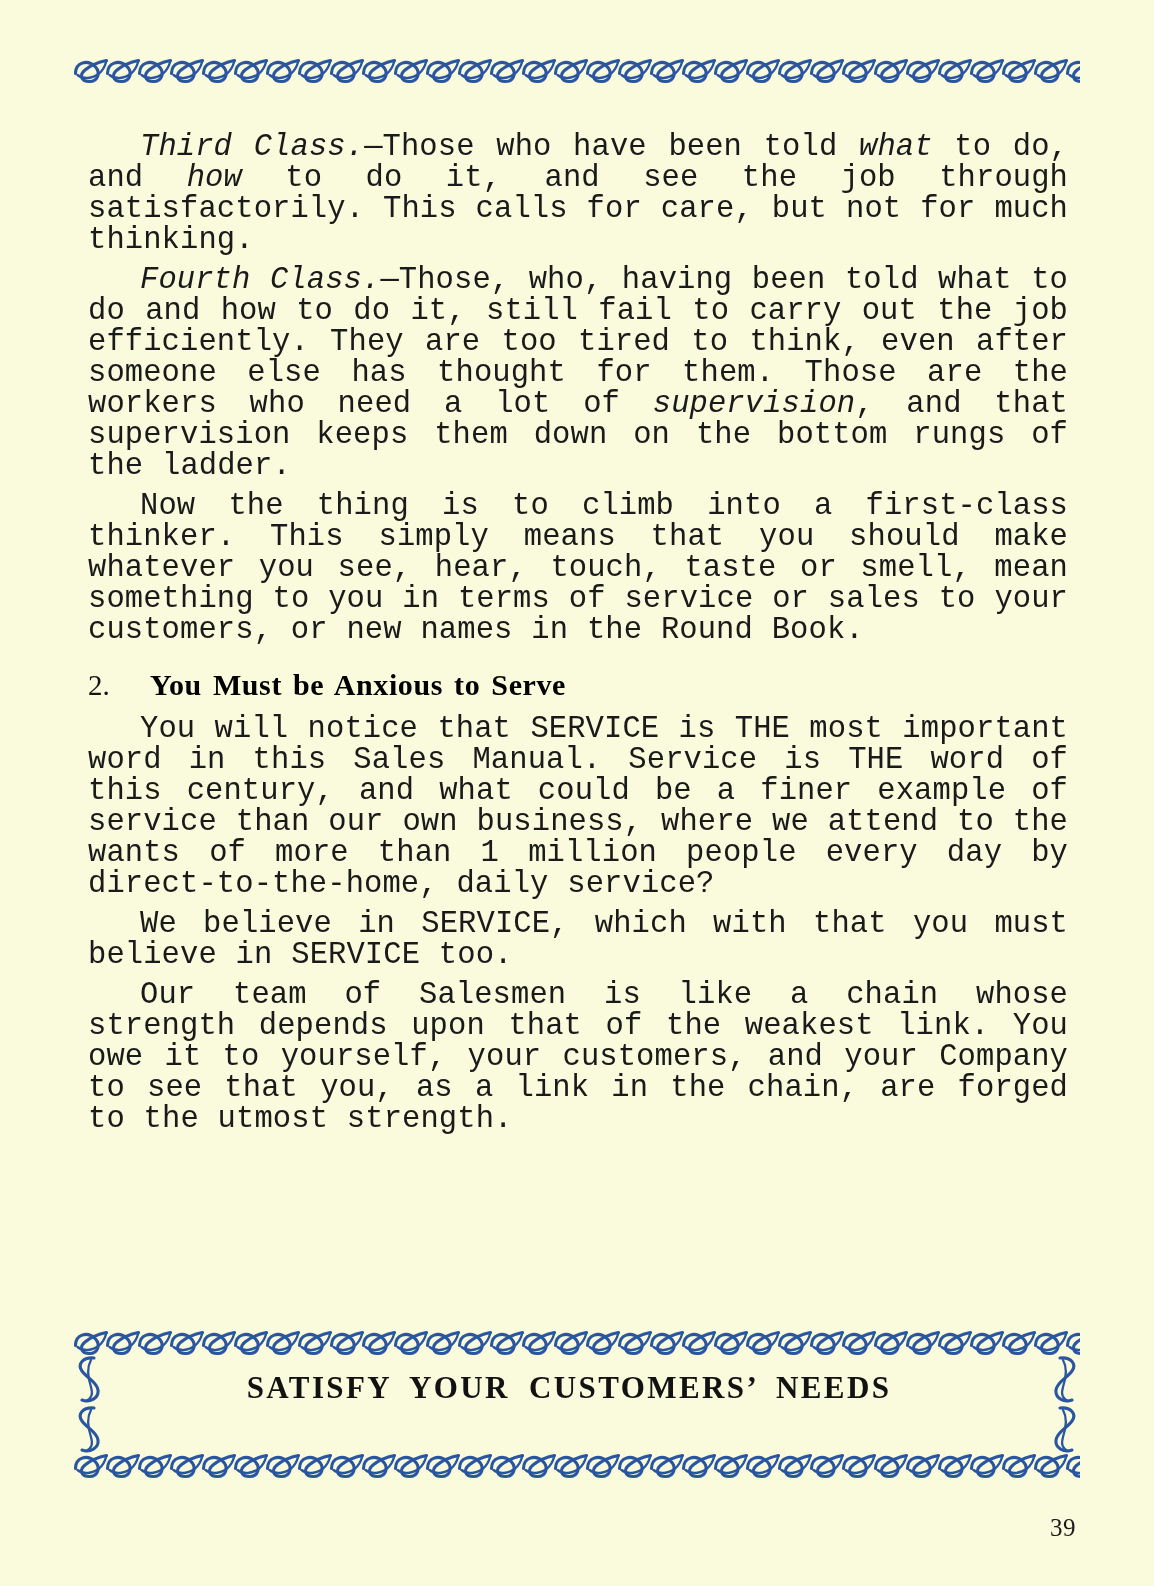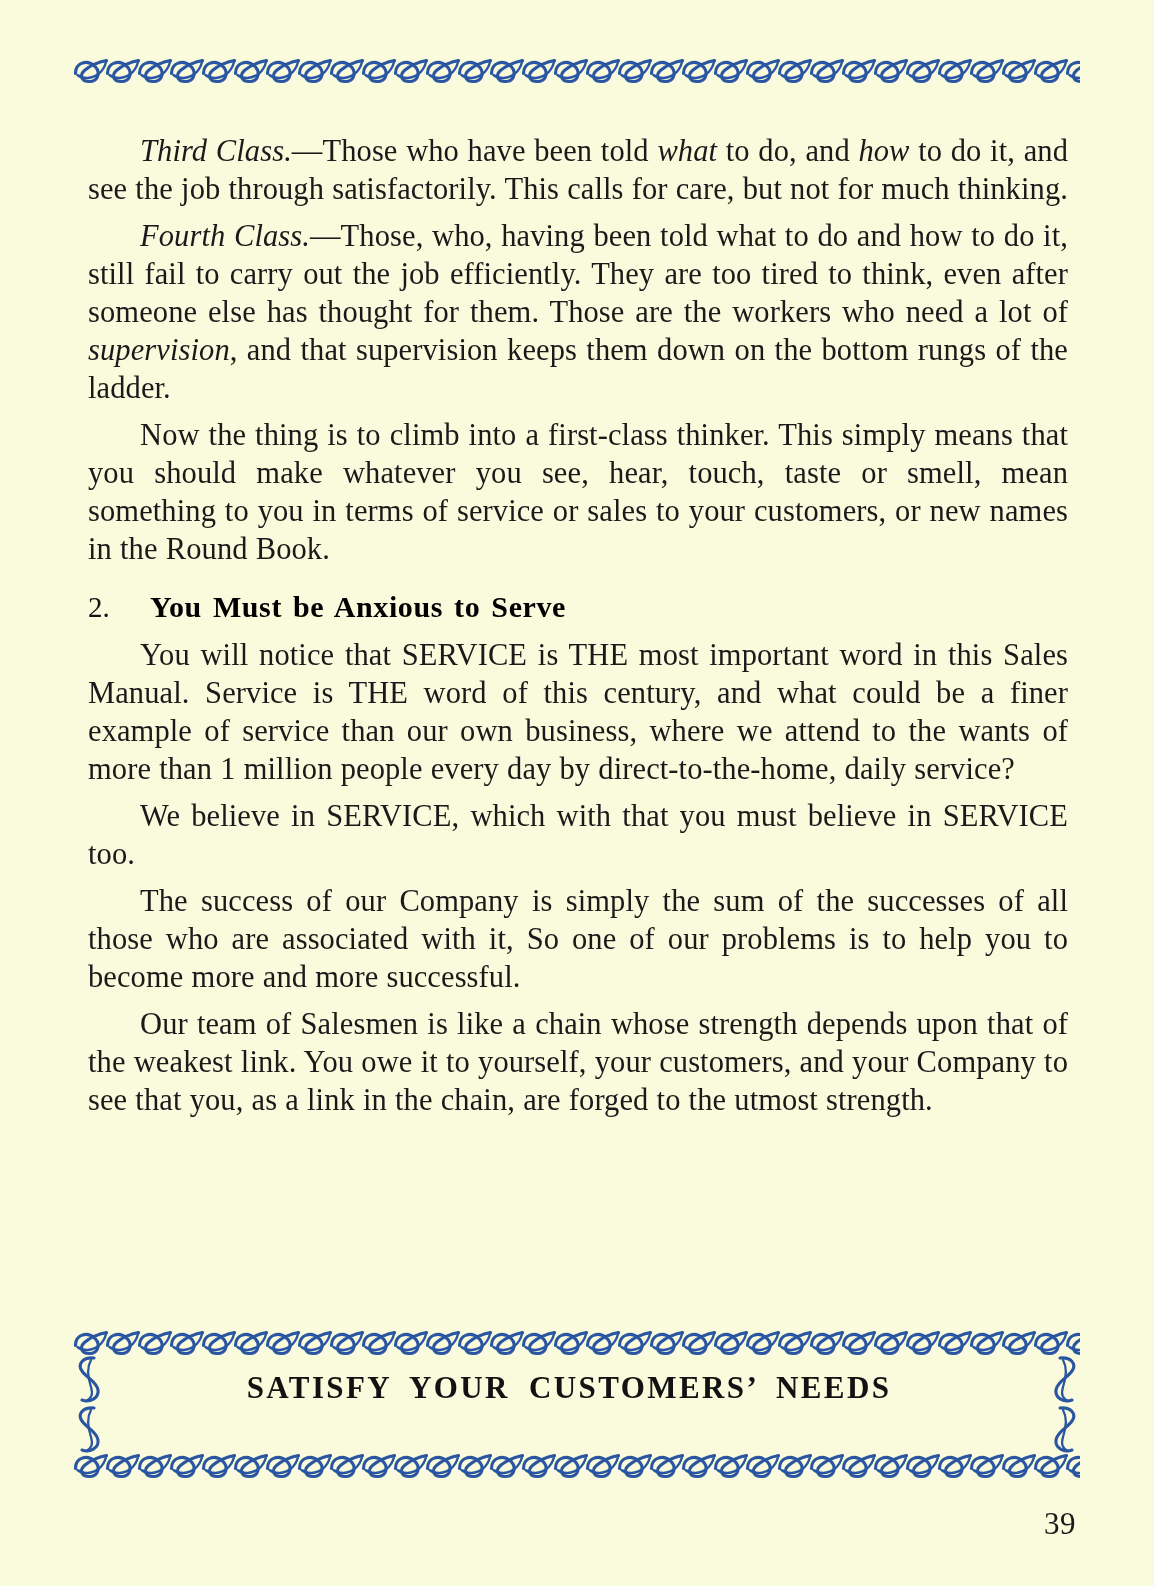--- a/index.html
+++ b/index.html
@@ -42,26 +42,27 @@
   .content {
     position: absolute;
     left: 88px;
     top: 132px;
     width: 980px;
   }
 
   p.para {
     margin: 0 0 0 0;
     font-size: 30.5px;
-    line-height: 38px;
+    line-height: 31px;
     text-align: justify;
     text-justify: inter-word;
     text-indent: 52px;
     letter-spacing: 0.1px;
     word-spacing: 0.4px;
+    font-family: Liberation Mono, monospace;
   }
   p.para + p.para { margin-top: 9px; }
 
   .lead-in {
     font-style: italic;
   }
 
   
   p.para { -webkit-hyphens: none; hyphens: none; }
 
@@ -129,21 +130,21 @@
     letter-spacing: 2.4px;
     word-spacing: 9px;
     color: #121212;
   }
 
   
   #page-number {
     position: absolute;
     right: 78px;
     bottom: 44px;
-    font-size: 31px;
+    font-size: 25px;
     color: #1a1a1a;
     letter-spacing: 0.5px;
     margin-top: 40px;
   }
 </style>
 </head>
 <body>
 
 <div class="page">
 
@@ -203,21 +204,20 @@
 
     <div class="section-heading">
       <span class="num">2.</span>
       <span class="htext">You Must be Anxious to Serve</span>
     </div>
 
     <p class="para">You will notice that SERVICE is THE most important word in this Sales Manual. Service is THE word of this century, and what could be a finer example of service than our own business, where we attend to the wants of more than 1 million people every day by direct-to-the-home, daily service?</p>
 
     <p class="para">We believe in SERVICE, which with that you must believe in SERVICE too.</p>
 
-    <p class="para">The success of our Company is simply the sum of the successes of all those who are associated with it, So one of our problems is to help you to become more and more successful.</p>
 
     <p class="para">Our team of Salesmen is like a chain whose strength depends upon that of the weakest link. You owe it to yourself, your customers, and your Company to see that you, as a link in the chain, are forged to the utmost strength.</p>
 
   </div>
 
   <div id="footer-box">
 
     <div class="fb-top">
       <svg width="1006" height="32" viewBox="0 0 1006 32" xmlns="http://www.w3.org/2000/svg" aria-hidden="true">
         <g>

